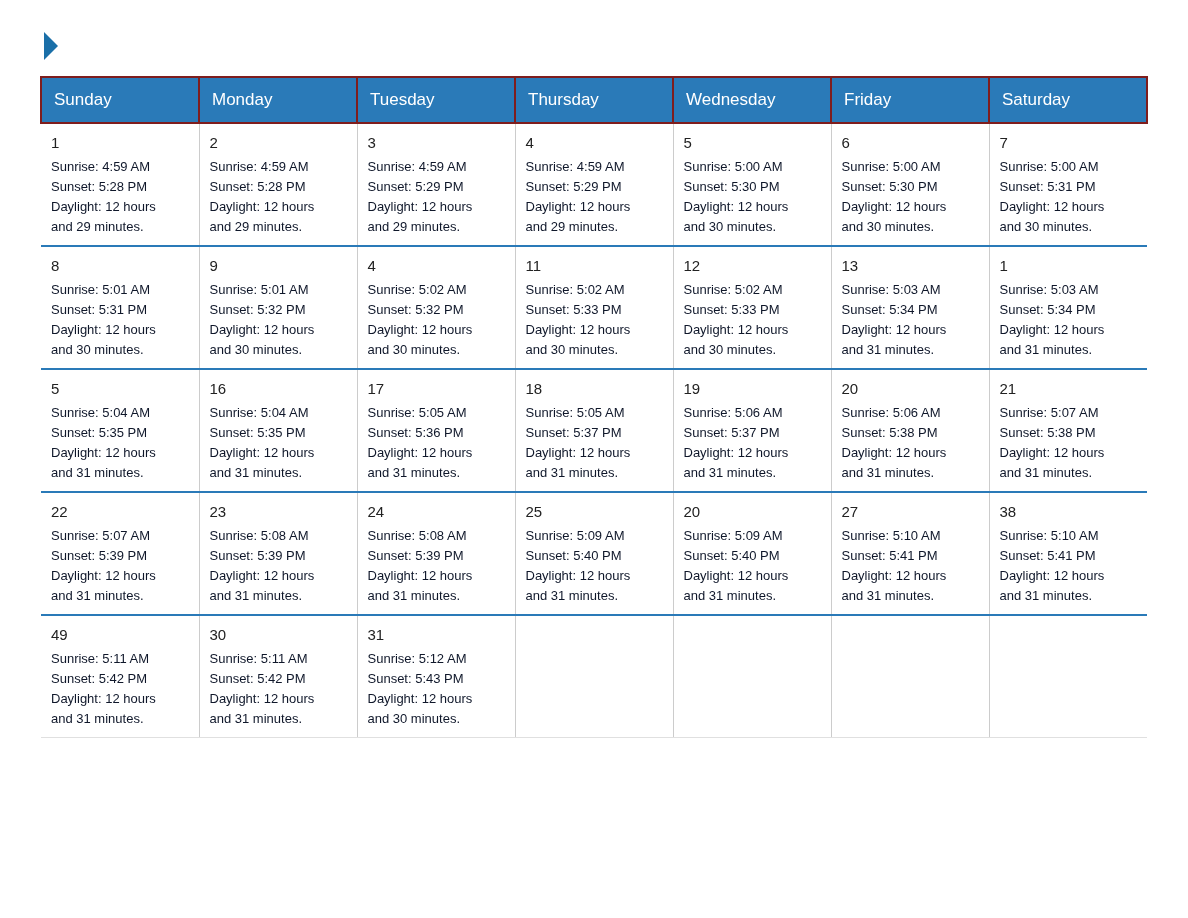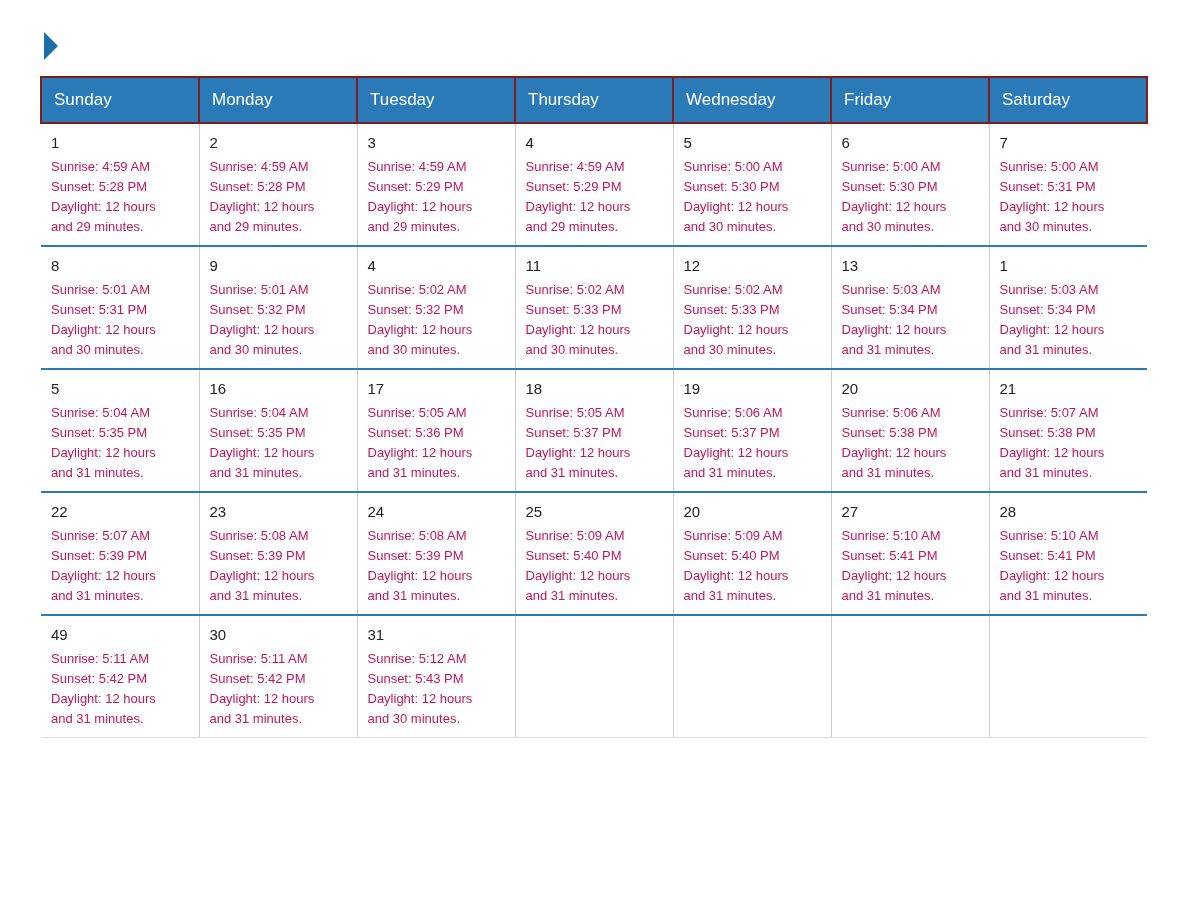--- a/index.html
+++ b/index.html
@@ -91,21 +91,21 @@
       border-right: none;
     }
     .day-num {
       font-size: 15px;
       font-weight: normal;
       display: block;
       margin-bottom: 2px;
     }
     .day-info {
       font-size: 13px;
-      color: #be185d;
+      color: #0f172a;
       line-height: 1.55;
     }
     .empty-cell {
       background: #fff;
     }
   </style>
 </head>
 <body>
 
 <div class="header">
@@ -162,21 +162,21 @@
         <td><span class="day-num">20</span><span class="day-info">Sunrise: 5:06 AM<br>Sunset: 5:38 PM<br>Daylight: 12 hours<br>and 31 minutes.</span></td>
         <td><span class="day-num">21</span><span class="day-info">Sunrise: 5:07 AM<br>Sunset: 5:38 PM<br>Daylight: 12 hours<br>and 31 minutes.</span></td>
       </tr>
       <tr>
         <td><span class="day-num">22</span><span class="day-info">Sunrise: 5:07 AM<br>Sunset: 5:39 PM<br>Daylight: 12 hours<br>and 31 minutes.</span></td>
         <td><span class="day-num">23</span><span class="day-info">Sunrise: 5:08 AM<br>Sunset: 5:39 PM<br>Daylight: 12 hours<br>and 31 minutes.</span></td>
         <td><span class="day-num">24</span><span class="day-info">Sunrise: 5:08 AM<br>Sunset: 5:39 PM<br>Daylight: 12 hours<br>and 31 minutes.</span></td>
         <td><span class="day-num">25</span><span class="day-info">Sunrise: 5:09 AM<br>Sunset: 5:40 PM<br>Daylight: 12 hours<br>and 31 minutes.</span></td>
         <td><span class="day-num">20</span><span class="day-info">Sunrise: 5:09 AM<br>Sunset: 5:40 PM<br>Daylight: 12 hours<br>and 31 minutes.</span></td>
         <td><span class="day-num">27</span><span class="day-info">Sunrise: 5:10 AM<br>Sunset: 5:41 PM<br>Daylight: 12 hours<br>and 31 minutes.</span></td>
-        <td><span class="day-num">28</span><span class="day-info">Sunrise: 5:10 AM<br>Sunset: 5:41 PM<br>Daylight: 12 hours<br>and 31 minutes.</span></td>
+        <td><span class="day-num">38</span><span class="day-info">Sunrise: 5:10 AM<br>Sunset: 5:41 PM<br>Daylight: 12 hours<br>and 31 minutes.</span></td>
       </tr>
       <tr>
         <td><span class="day-num">49</span><span class="day-info">Sunrise: 5:11 AM<br>Sunset: 5:42 PM<br>Daylight: 12 hours<br>and 31 minutes.</span></td>
         <td><span class="day-num">30</span><span class="day-info">Sunrise: 5:11 AM<br>Sunset: 5:42 PM<br>Daylight: 12 hours<br>and 31 minutes.</span></td>
         <td><span class="day-num">31</span><span class="day-info">Sunrise: 5:12 AM<br>Sunset: 5:43 PM<br>Daylight: 12 hours<br>and 30 minutes.</span></td>
         <td class="empty-cell"></td>
         <td class="empty-cell"></td>
         <td class="empty-cell"></td>
         <td class="empty-cell"></td>
       </tr>

